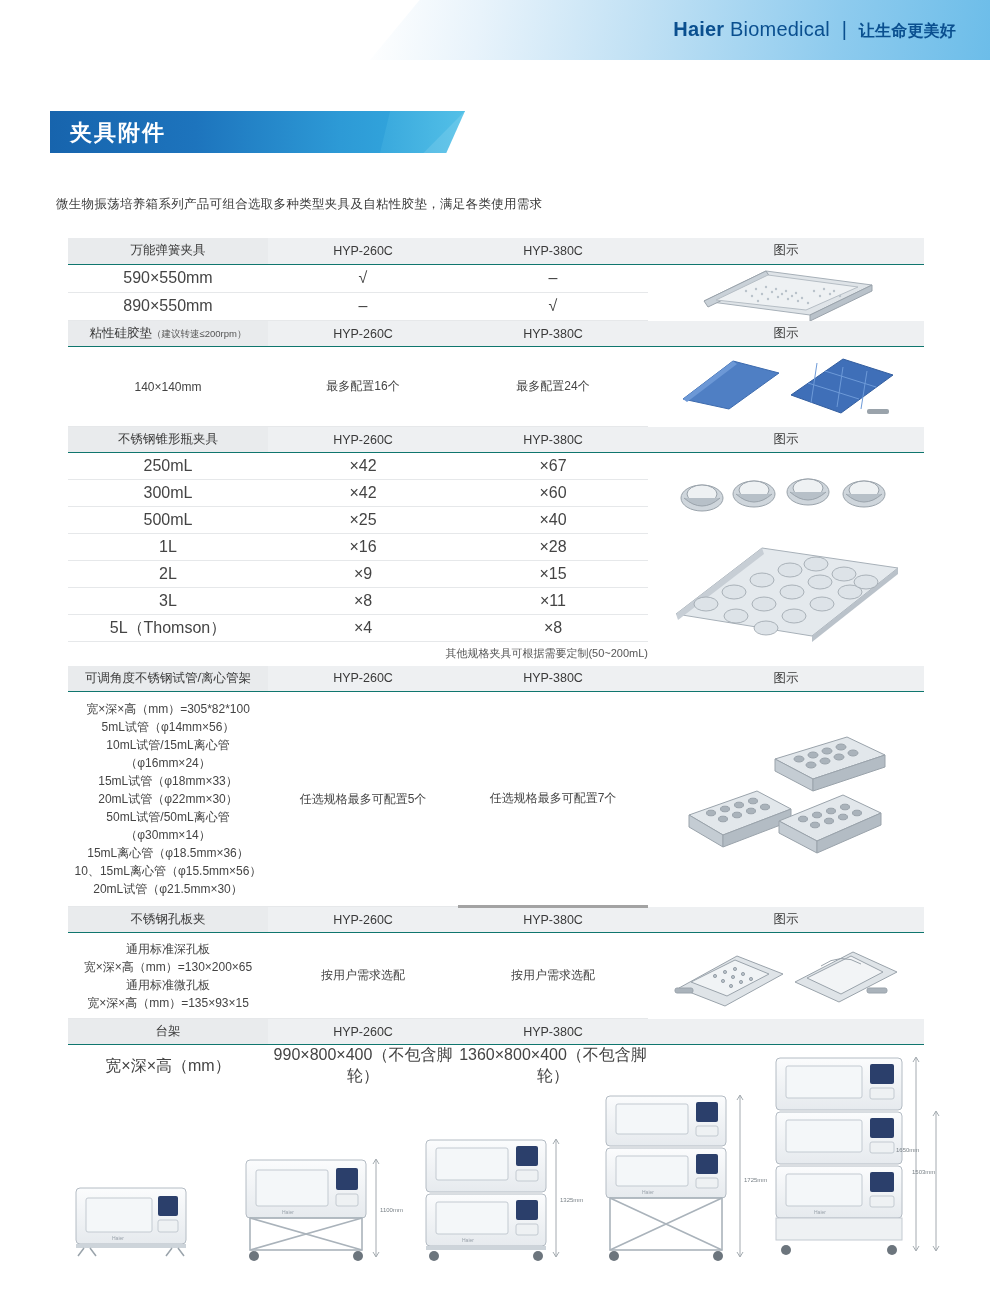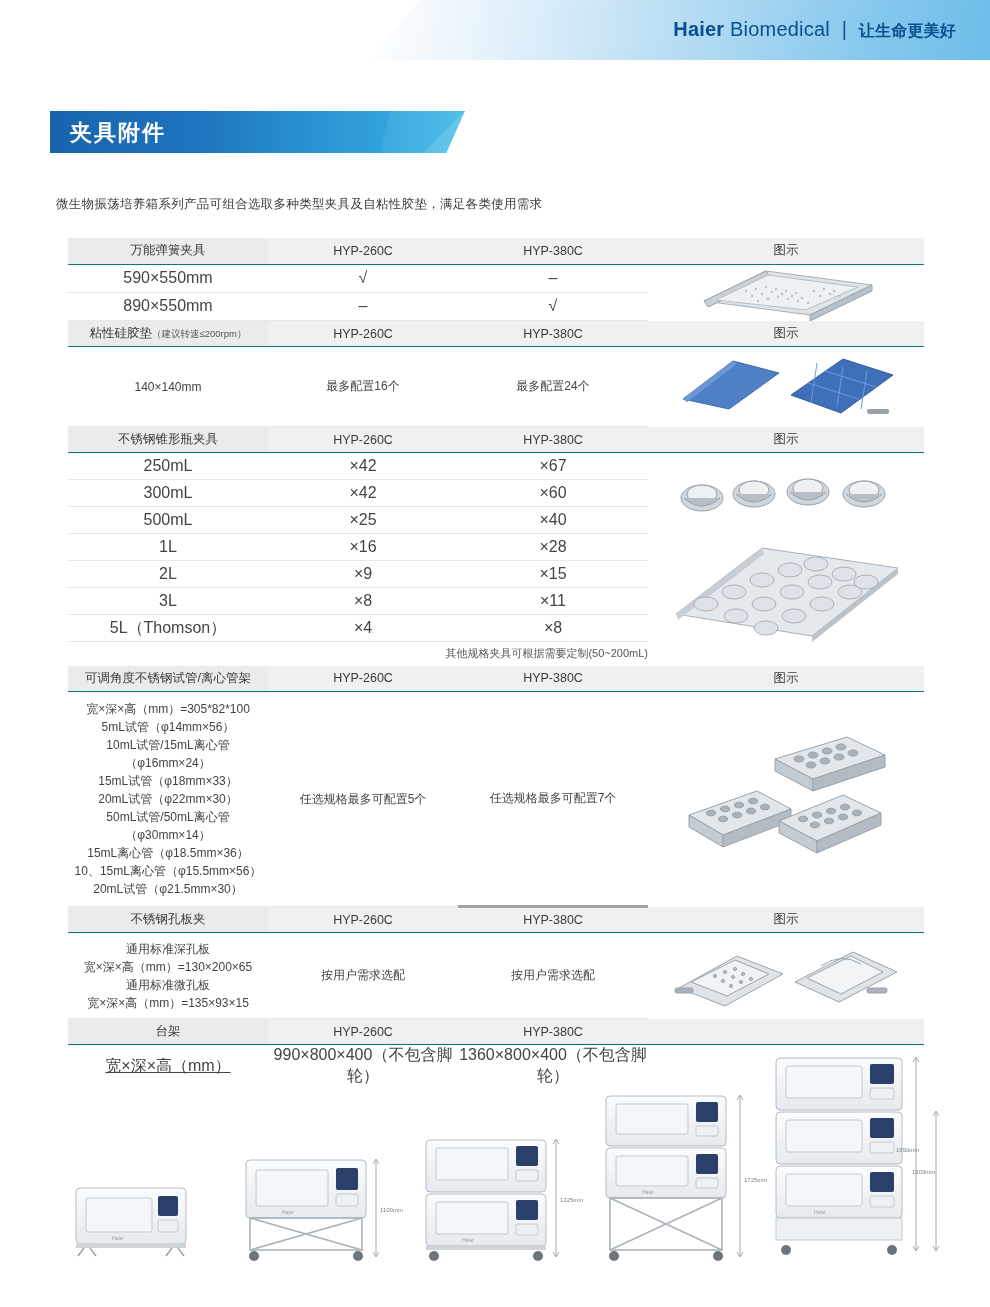--- a/index.html
+++ b/index.html
@@ -418,21 +418,21 @@
     </td>
   </tr>
 
   <tr class="row-head">
     <td class="c0">台架</td>
     <td class="c1">HYP-260C</td>
     <td class="c2">HYP-380C</td>
     <td class="c3"></td>
   </tr>
   <tr class="data-row">
-    <td class="c0" style="border-bottom:none;text-decoration:underline;">宽×深×高（mm）</td>
+    <td class="c0" style="border-bottom:none;">宽×深×高（mm）</td>
     <td class="c1" style="border-bottom:none;">990×800×400（不包含脚轮）</td>
     <td class="c2" style="border-bottom:none;text-align:center;">1360×800×400（不包含脚轮）</td>
     <td class="c3" style="border-bottom:none;"></td>
   </tr>
 </tbody>
   </table>
 
 <div class="bottom-figs">
   <svg width="900" height="230" viewBox="0 0 900 230">
     <defs>

